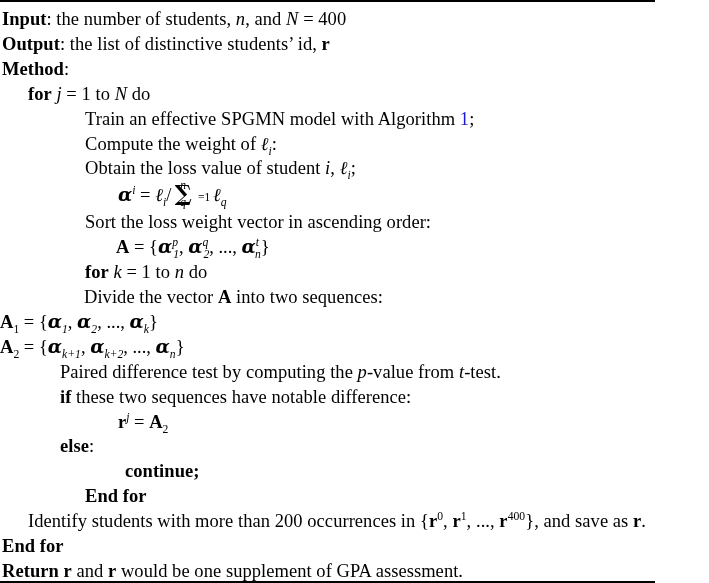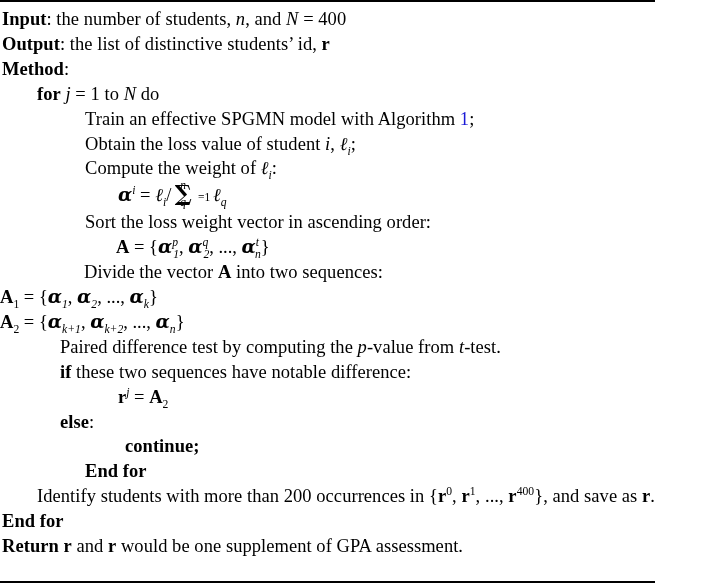--- a/index.html
+++ b/index.html
@@ -27,21 +27,21 @@
 
   .line {
     font-size: 18.5px;
     line-height: 24.9px;
     white-space: nowrap;
     letter-spacing: 0.05px;
   }
 
   
   .ind0 { padding-left: 2px; }
-  .ind1 { padding-left: 37px; }
+  .ind1 { padding-left: 28px; }
   .ind2 { padding-left: 41px; margin-left: 44px; }
   .ind3 { padding-left: 60px; }
   .ind4 { padding-left: 84px; }
 
   .eq-a      { padding-left: 116px; }
   .eq-alpha  { padding-left: 118px; }
   .eq-a12    { }
   .eq-rj     { padding-left: 118px; }
   .eq-cont   { padding-left: 125px; }
 
@@ -100,39 +100,42 @@
 
   <div class="line ind1">
     <b>for</b>&nbsp;<i class="mathvar">j</i><span> = </span><span>1</span><span> to </span><i class="mathvar">N</i><span> do</span>
   </div>
 
   <div class="line ind2">
     <span>Train an effective SPGMN model with Algorithm </span><span class="ref-link">1</span><span>;</span>
   </div>
 
   <div class="line ind2">
-    <span>Obtain the loss value of student </span><i class="mathvar">i</i><span>, </span><span class="ell">ℓ</span><sub>i</sub><span>;</span>
+    <span>Compute the weight of </span><span class="ell">ℓ</span><sub>i</sub><span>:</span>
   </div>
 
   <div class="line ind2">
-    <span>Compute the weight of </span><span class="ell">ℓ</span><sub>i</sub><span>:</span>
+    <span>Obtain the loss value of student </span><i class="mathvar">i</i><span>, </span><span class="ell">ℓ</span><sub>i</sub><span>;</span>
   </div>
 
   <div class="eqline eq-alpha">
     <span class="greek">α</span><sup>i</sup><span> = </span><span class="ell">ℓ</span><sub>i</sub><span>/</span><span class="sumwrap"><span class="lim-top">n</span><span class="sym">∑</span><span class="lim-bot">q</span></span><span style="font-size:0.62em"> =1 </span><span class="ell">ℓ</span><sub>q</sub>
   </div>
 
   <div class="line ind2">
     <span>Sort the loss weight vector in ascending order:</span>
   </div>
 
   <div class="eqline eq-a">
     <b class="mathbf">A</b><span> = </span><span>{</span><span class="greek">α</span><sup>p</sup><sub style="margin-left:-0.42em">1</sub><span>, </span><span class="greek">α</span><sup>q</sup><sub style="margin-left:-0.42em">2</sub><span>, </span><span>...</span><span>, </span><span class="greek">α</span><sup>t</sup><sub style="margin-left:-0.36em">n</sub><span>}</span>
   </div>
 
+  <div class="line ind2">
+    <b>for</b>&nbsp;<i class="mathvar">k</i><span> = </span><span>1</span><span> to </span><i class="mathvar">n</i><span> do</span>
+  </div>
 
   <div class="line ind4">
     <span>Divide the vector </span><b class="mathbf">A</b><span> into two sequences:</span>
   </div>
 
   <div class="eqline eq-a12">
     <b class="mathbf">A</b><sub style="font-style:normal">1</sub><span> = </span><span>{</span><span class="greek">α</span><sub>1</sub><span>, </span><span class="greek">α</span><sub>2</sub><span>, </span><span>...</span><span>, </span><span class="greek">α</span><sub>k</sub><span>}</span>
   </div>
 
   <div class="eqline eq-a12">

